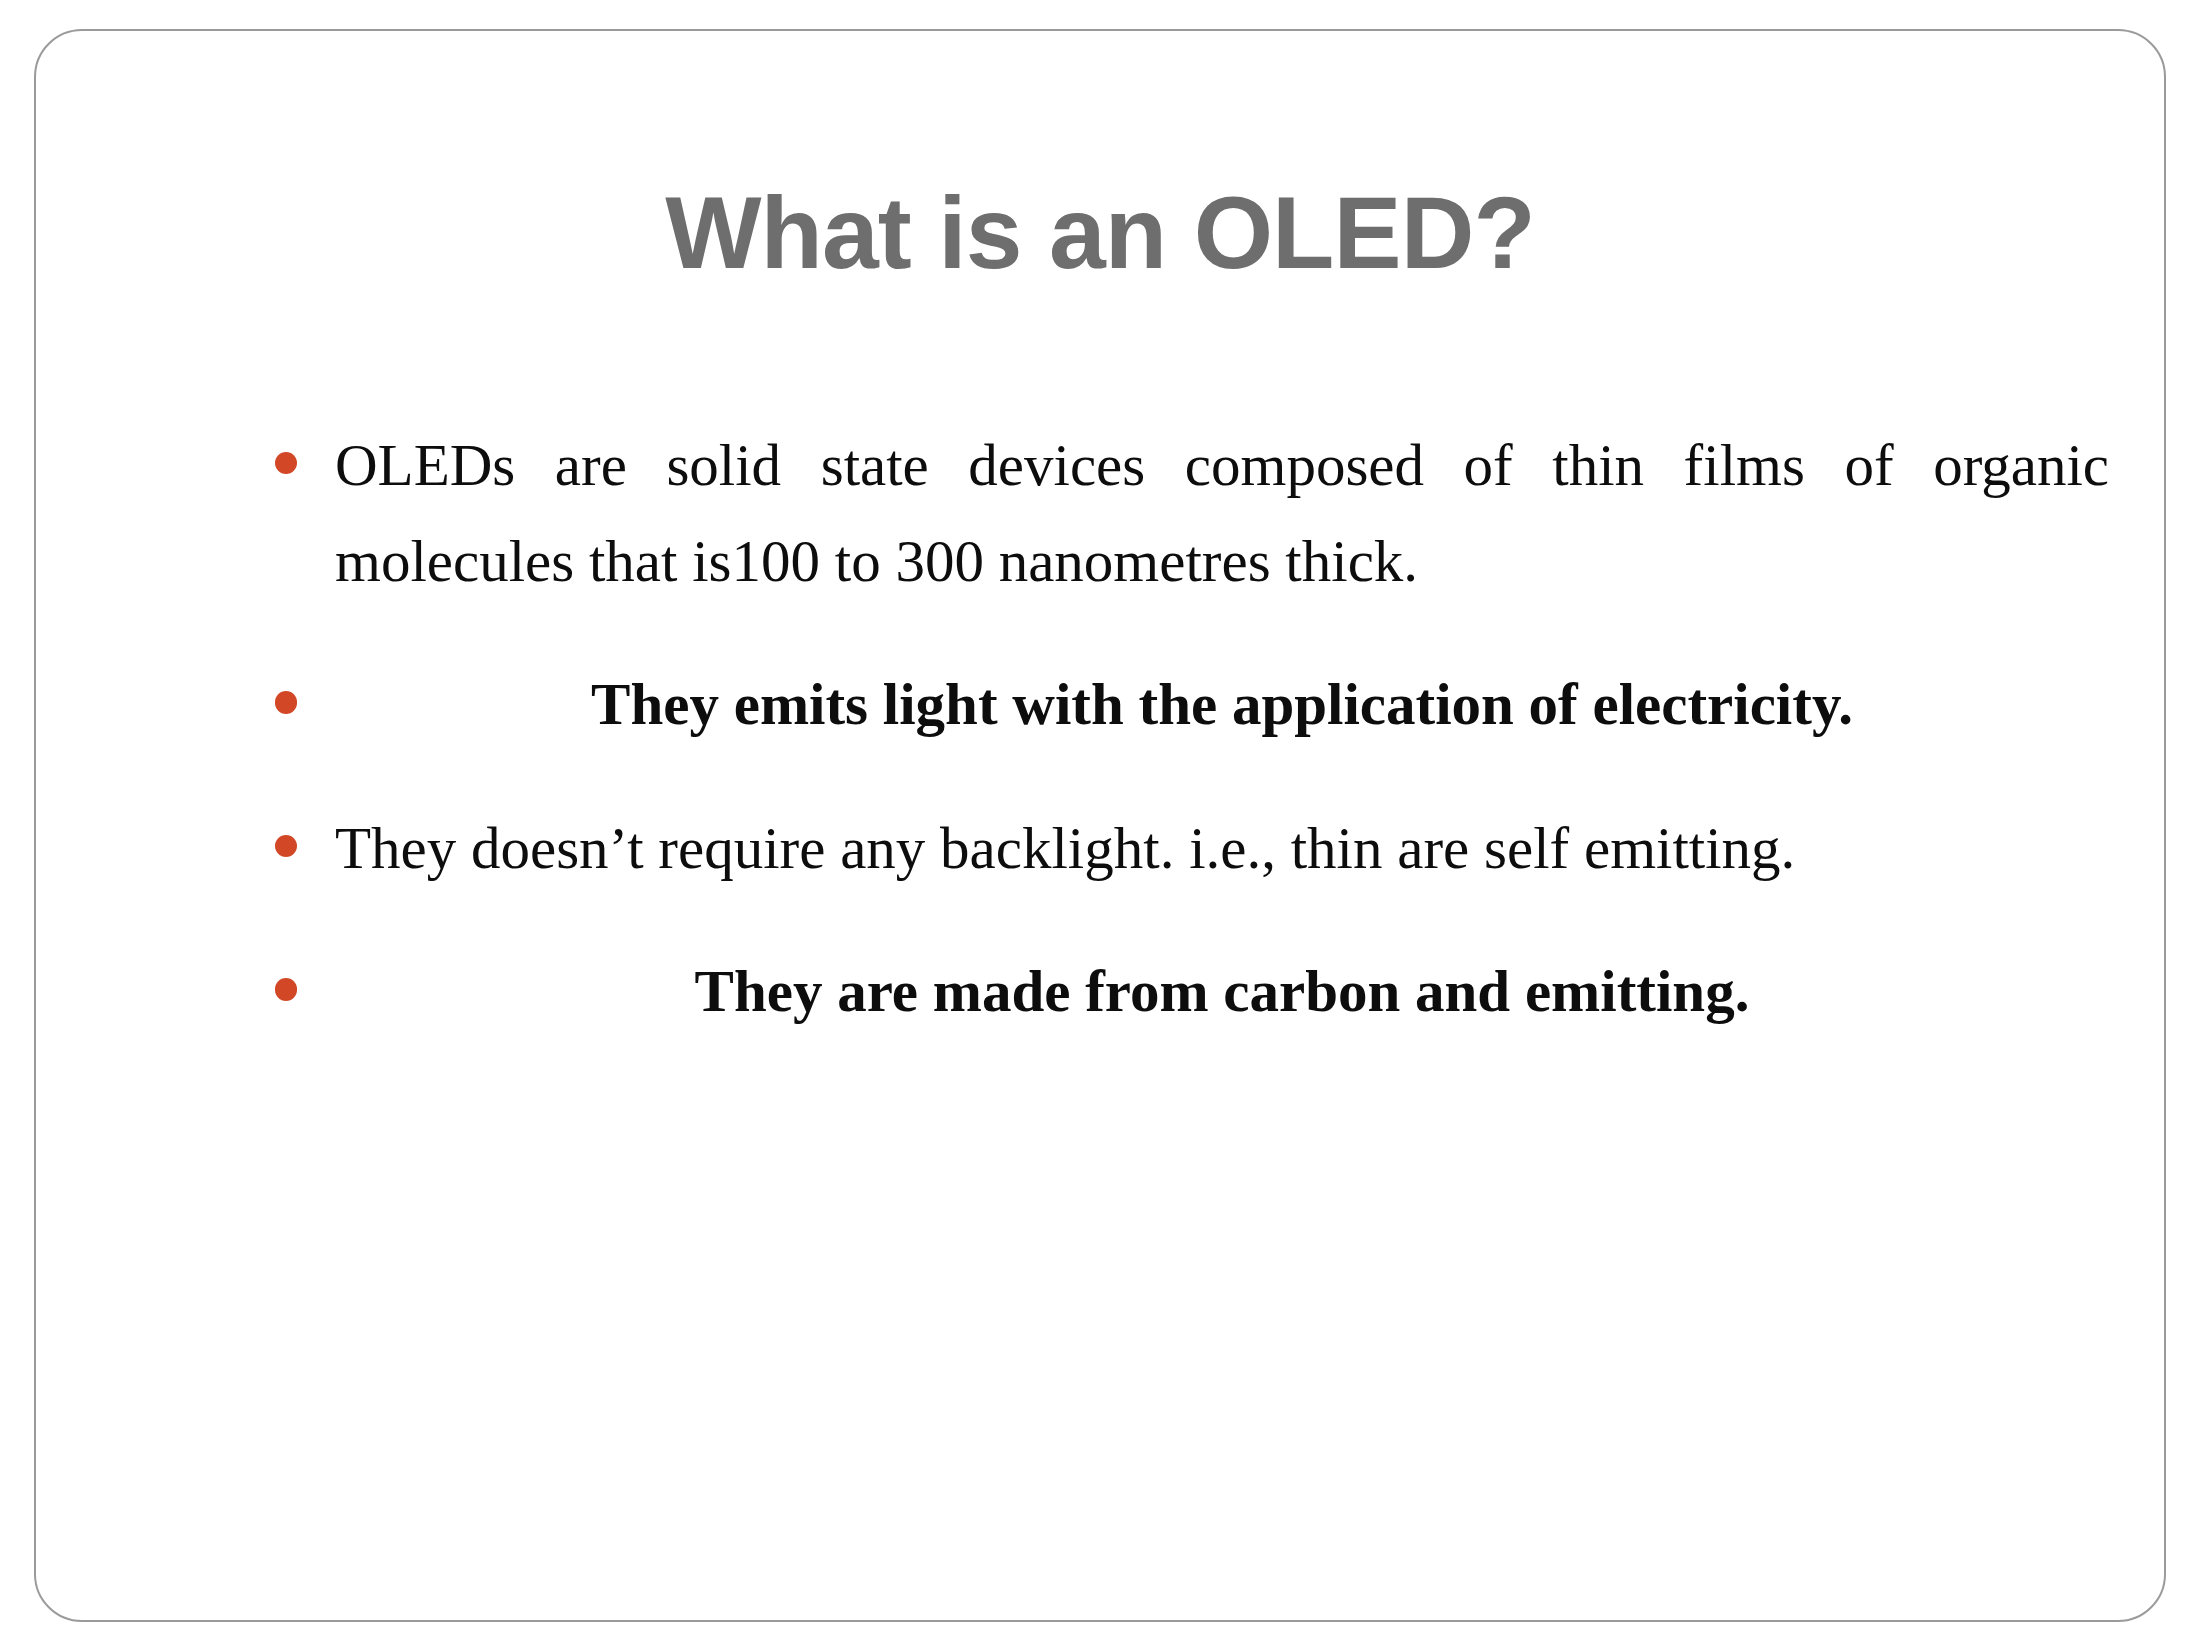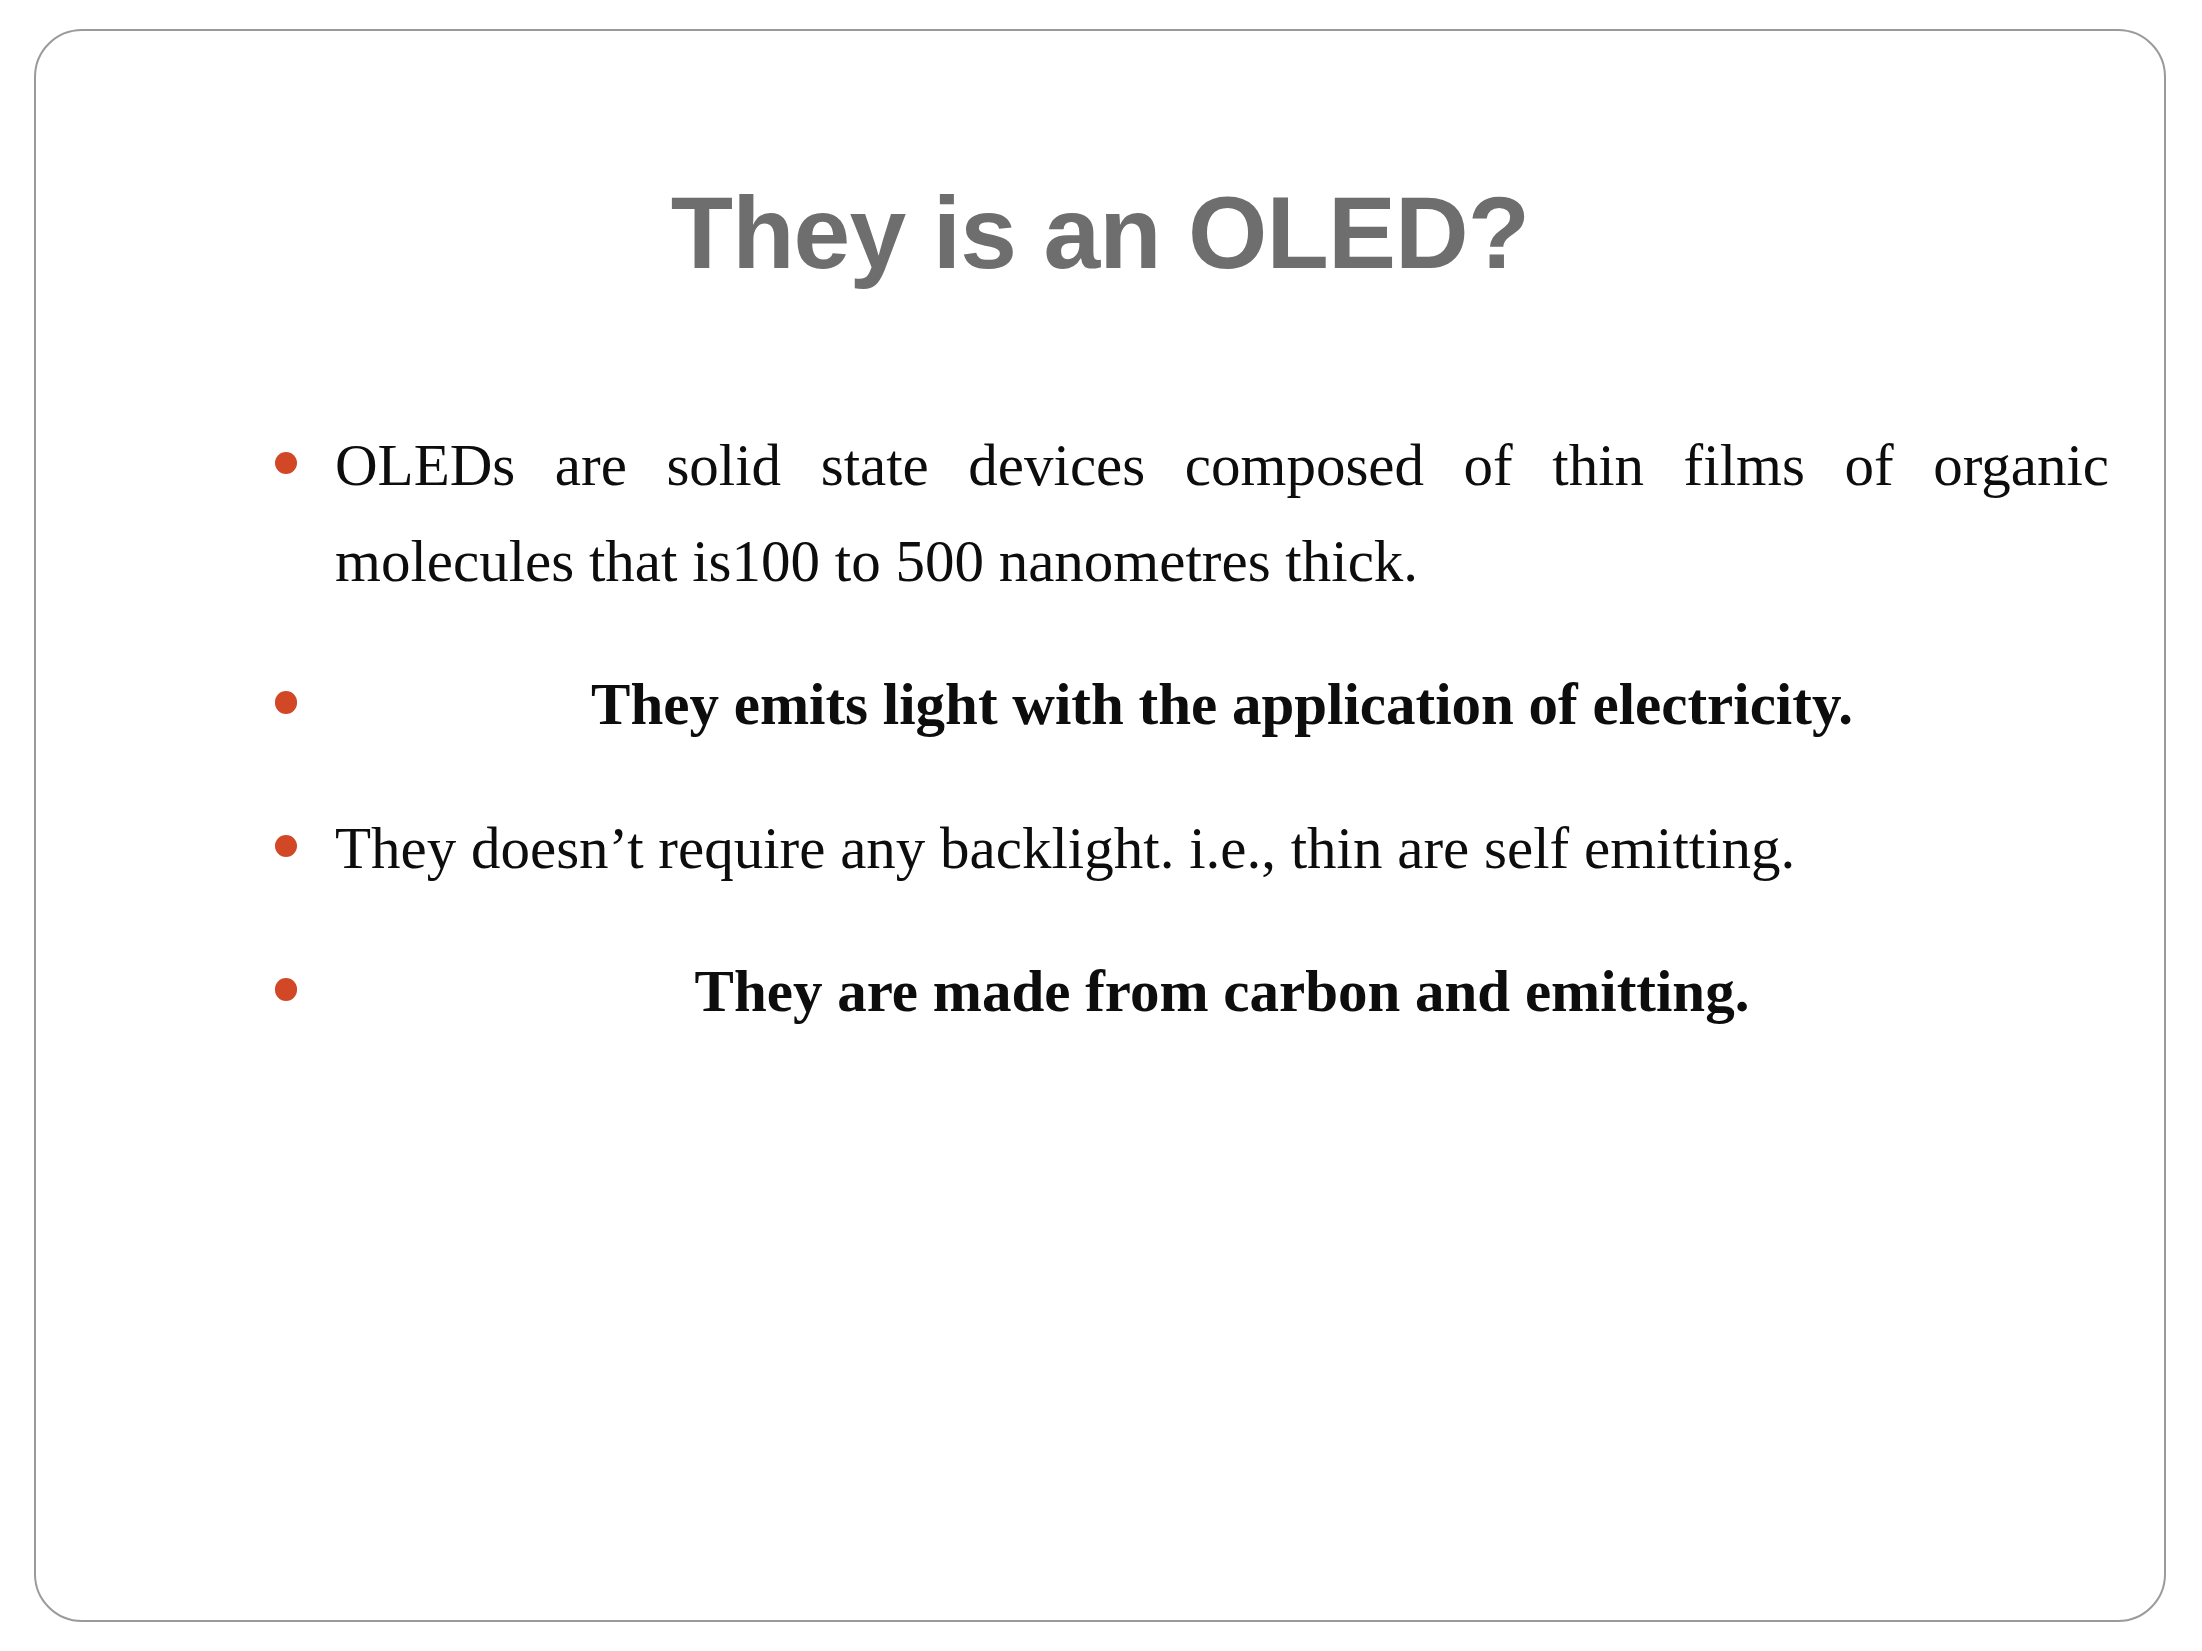--- a/index.html
+++ b/index.html
@@ -67,27 +67,27 @@
   }
   .bullet-text {
     display: block;
   }
 </style>
 </head>
 <body>
 
 <div class="slide-frame">
 
-  <div class="slide-title">They is an OLED?</div>
+  <div class="slide-title">What is an OLED?</div>
 
   <div class="bullet-list">
 
     <div class="bullet-item">
       <span class="bullet-dot"></span>
-      <span class="bullet-text">OLEDs are solid state devices composed of thin films of organic molecules that is100 to 500 nanometres thick.</span>
+      <span class="bullet-text">OLEDs are solid state devices composed of thin films of organic molecules that is100 to 300 nanometres thick.</span>
     </div>
 
     <div class="bullet-item no-justify">
       <span class="bullet-dot"></span>
       <span class="bullet-text">They emits light with the application of electricity.</span>
     </div>
 
     <div class="bullet-item">
       <span class="bullet-dot"></span>
       <span class="bullet-text">They doesn’t require any backlight. i.e., thin are self emitting.</span>

